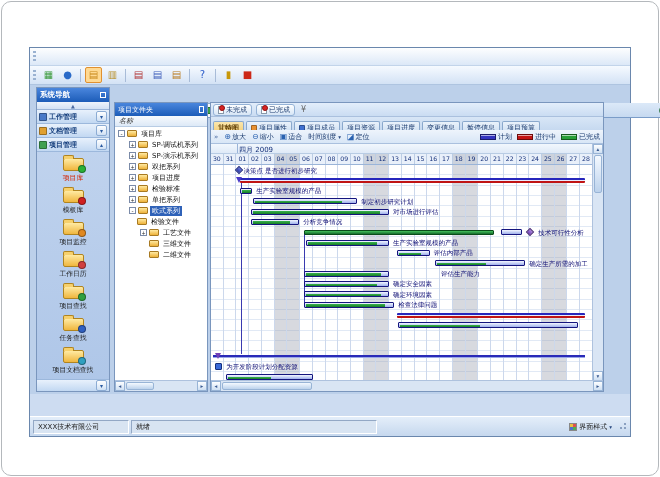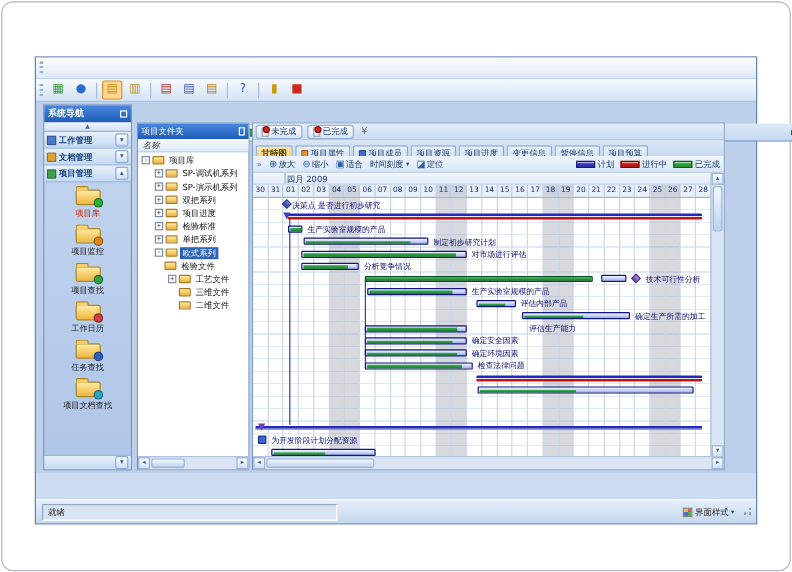--- a/index.html
+++ b/index.html
@@ -248,35 +248,41 @@
           </div>
         <div class="sb-nav">
             <div class="nav-item">
               <div class="folder">
                 <span class="badge" style="background: rgb(42, 176, 54);"></span>
               </div>
               <div class="nav-label active">项目库</div>
             </div>
             <div class="nav-item">
               <div class="folder">
+                <span class="badge" style="background: rgb(208, 32, 32);"></span>
+              </div>
+              <div class="nav-label">模板库</div>
+            </div>
+            <div class="nav-item">
+              <div class="folder">
                 <span class="badge" style="background: rgb(224, 136, 32);"></span>
               </div>
               <div class="nav-label">项目监控</div>
+            </div>
+            <div class="nav-item">
+              <div class="folder">
+                <span class="badge" style="background: rgb(208, 64, 64);"></span>
+              </div>
+              <div class="nav-label">工作日历</div>
             </div>
             <div class="nav-item">
               <div class="folder">
                 <span class="badge" style="background: rgb(48, 160, 64);"></span>
               </div>
               <div class="nav-label">项目查找</div>
-            </div>
-            <div class="nav-item">
-              <div class="folder">
-                <span class="badge" style="background: rgb(208, 64, 64);"></span>
-              </div>
-              <div class="nav-label">工作日历</div>
             </div>
             <div class="nav-item">
               <div class="folder">
                 <span class="badge" style="background: rgb(48, 96, 192);"></span>
               </div>
               <div class="nav-label">任务查找</div>
             </div>
             <div class="nav-item">
               <div class="folder">
                 <span class="badge" style="background: rgb(48, 160, 192);"></span>
@@ -601,20 +607,21 @@
           <span class="sarrow">◂</span>
           <span class="sthumb" style="width:90px"></span>
           <span class="sarrow" style="margin-left:auto">▸</span>
         </div>
       </div>
 
     </div>
 
 
     <div class="statusbar">
+      <span class="sbox" style="width:96px">XXXX技术有限公司</span>
       <span class="sbox" style="width:246px;margin-left:2px">就绪</span>
       <span style="flex:1"></span>
       <span class="style-area">
         <span class="style-grid"></span>
         <span>界面样式</span>
         <span class="g-dd">▾</span>
       </span>
       <span class="grip-dots"></span>
     </div>
 

